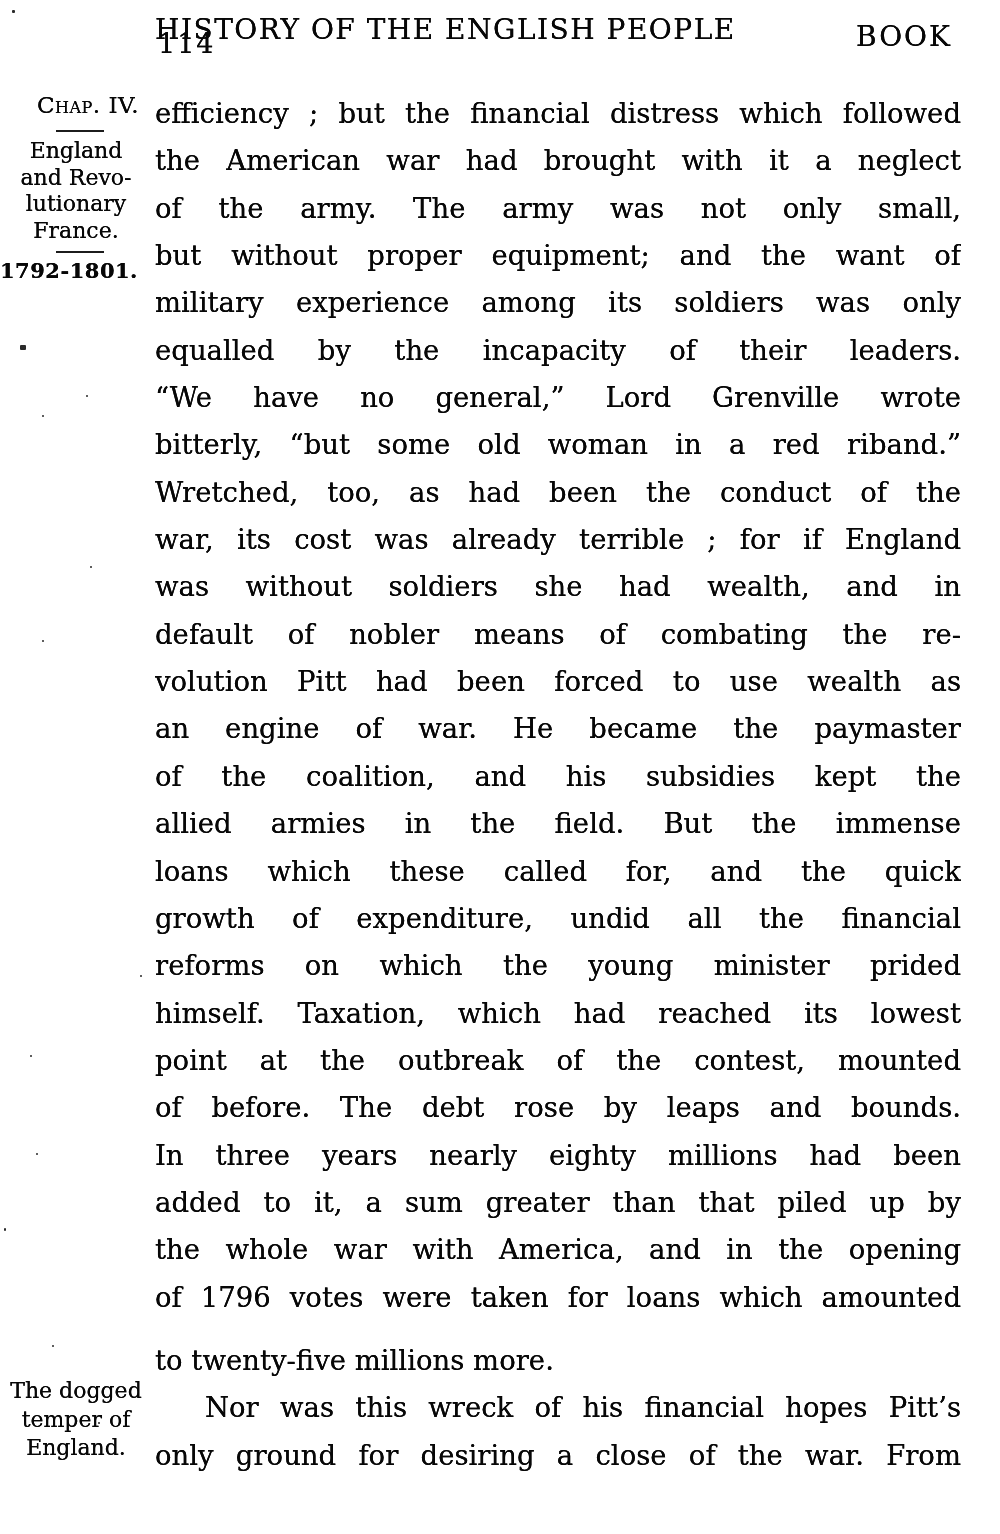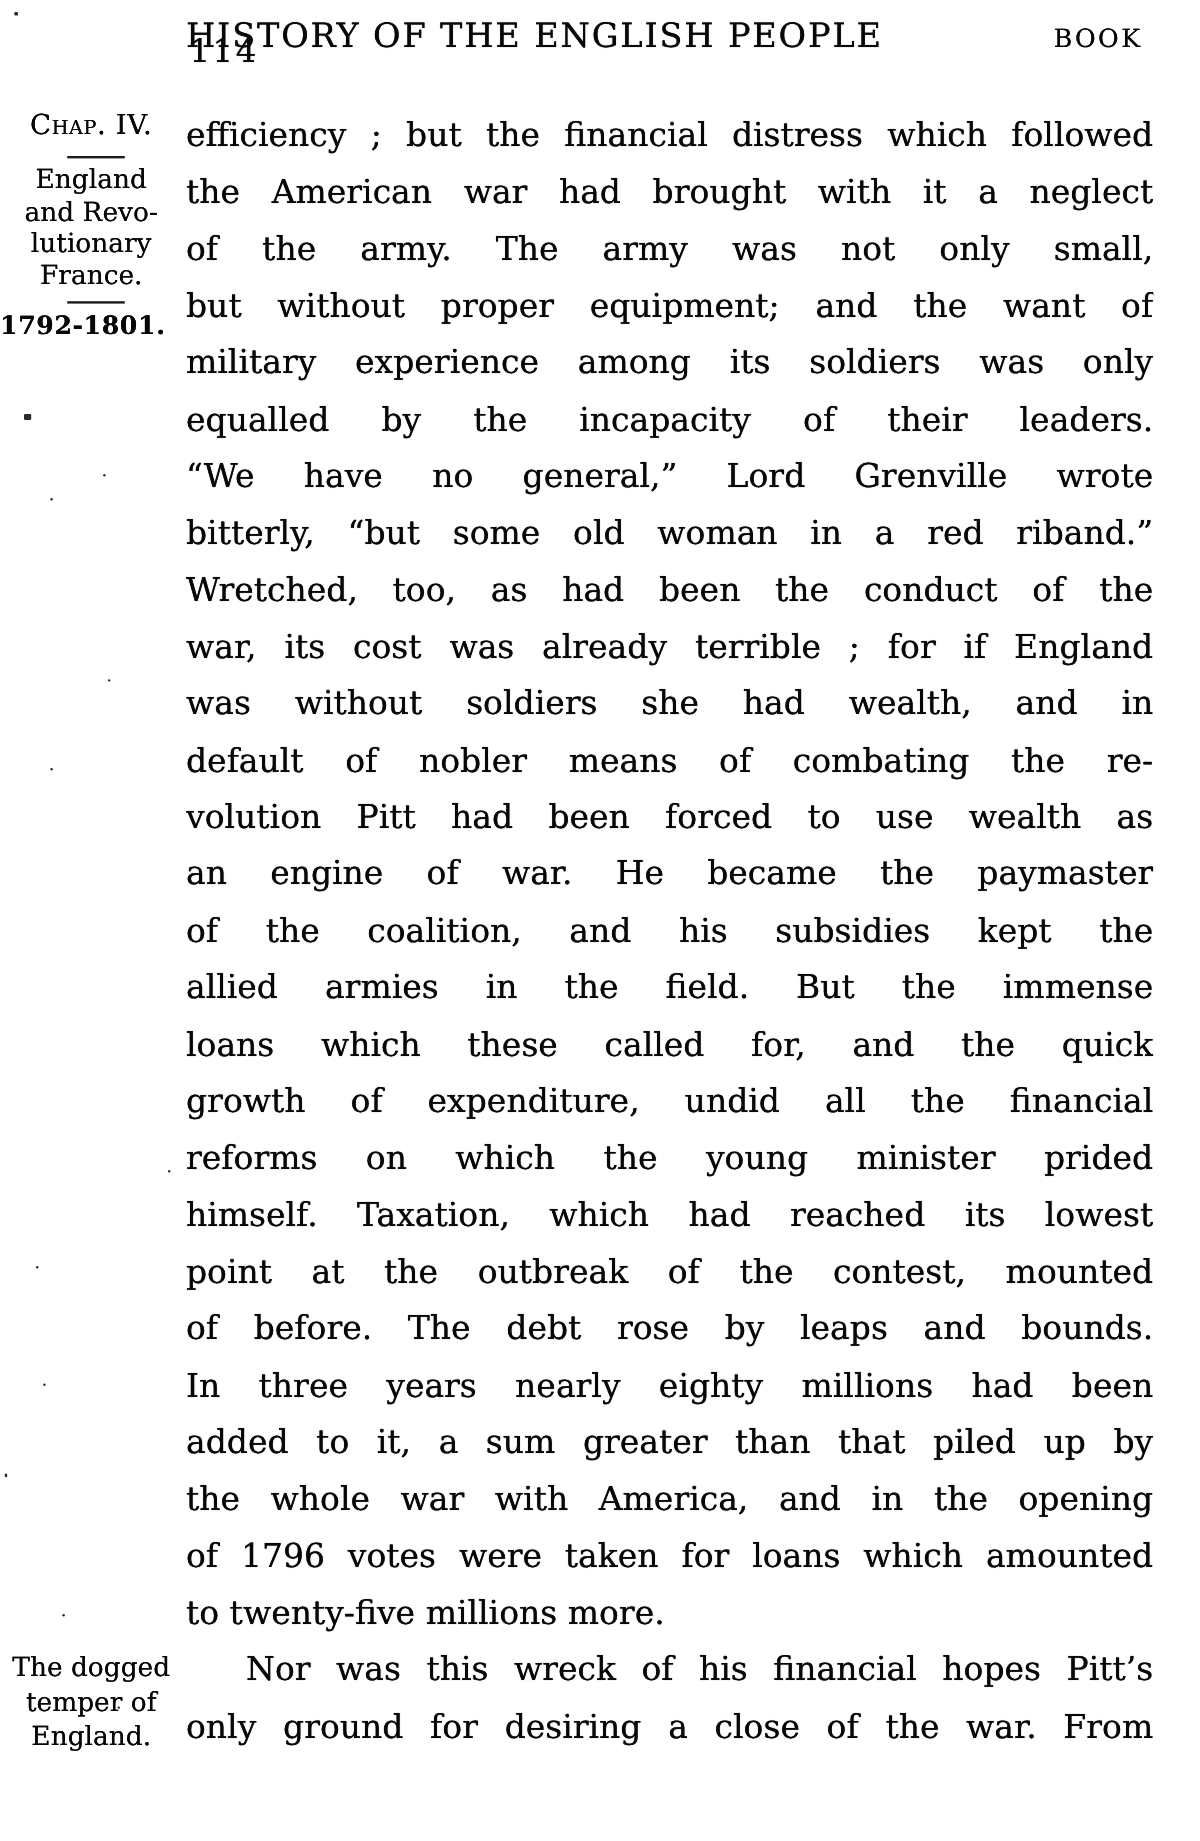--- a/index.html
+++ b/index.html
@@ -28,29 +28,29 @@
     width: 806px;
     text-align: left;
     font-size: 28px;
     letter-spacing: 1.5px;
     white-space: nowrap;
     text-shadow: 0 0 0.6px currentColor;
   }
   .book-label {
     position: absolute;
     right: 48px; top: 20px;
-    font-size: 21px;
+    font-size: 28px;
     letter-spacing: 2px;
     text-shadow: 0 0 0.5px currentColor;
   }
 
   
   .chap {
     position: absolute;
-    left: 0; top: 92px;
+    left: 12px; top: 92px;
     width: 152px;
     text-align: center;
     font-variant: small-caps;
     font-size: 23px;
     letter-spacing: 0.5px;
     text-shadow: 0 0 0.5px currentColor;
   }
   .mrule {
     position: absolute;
     left: 56px;
@@ -90,21 +90,21 @@
   .bl {
     height: 47.35px;
     line-height: 47.35px;
     font-size: 27.5px;
     text-align: justify;
     text-align-last: justify;
     overflow: hidden;
     white-space: normal;
     text-shadow: 0 0 0.6px currentColor;
   }
-  .bl.end { text-align-last: left; }
+  .bl.end { text-align-last: left; margin-top: 16px; }
   .bl.indent { text-indent: 50px; }
 
   
   .speck {
     position: absolute;
     background: #2a2a2a;
     width: 3px; height: 3px;
     border-radius: 1px;
   }
   .s1 { left: 12px; top: 10px; }

